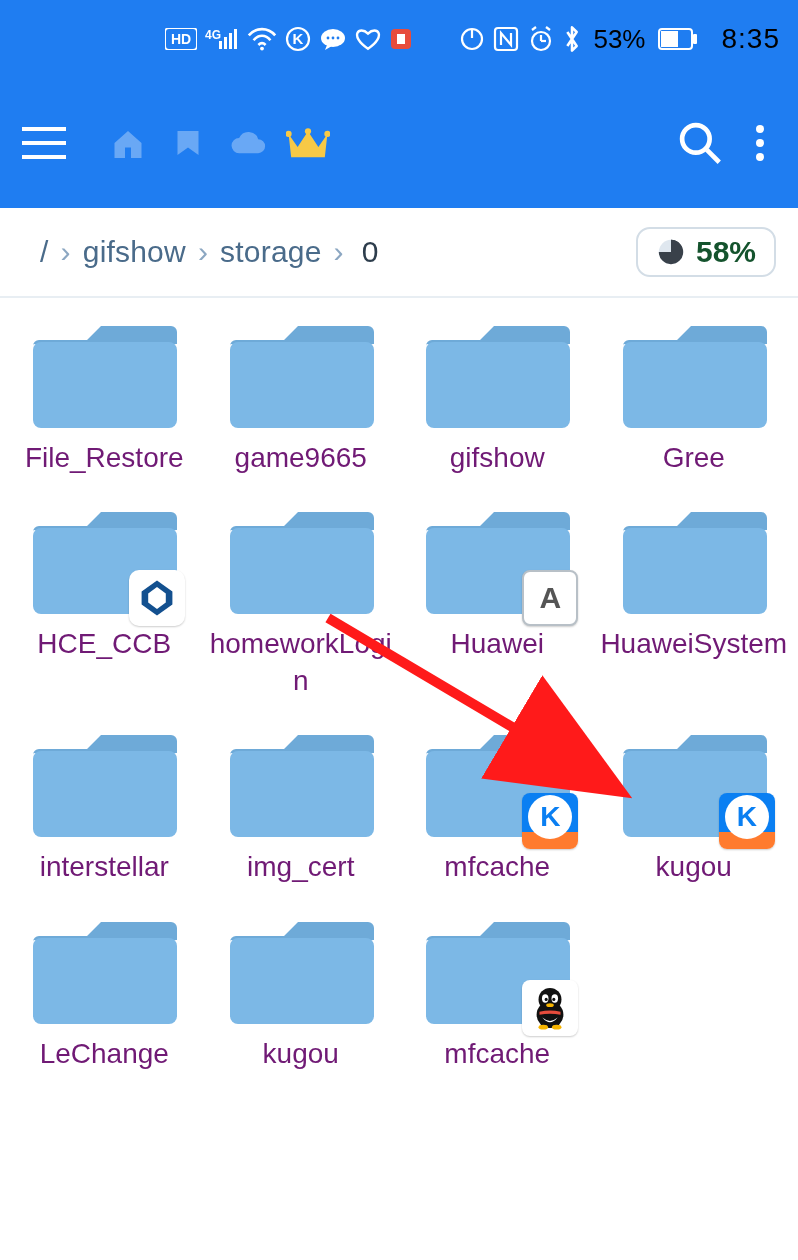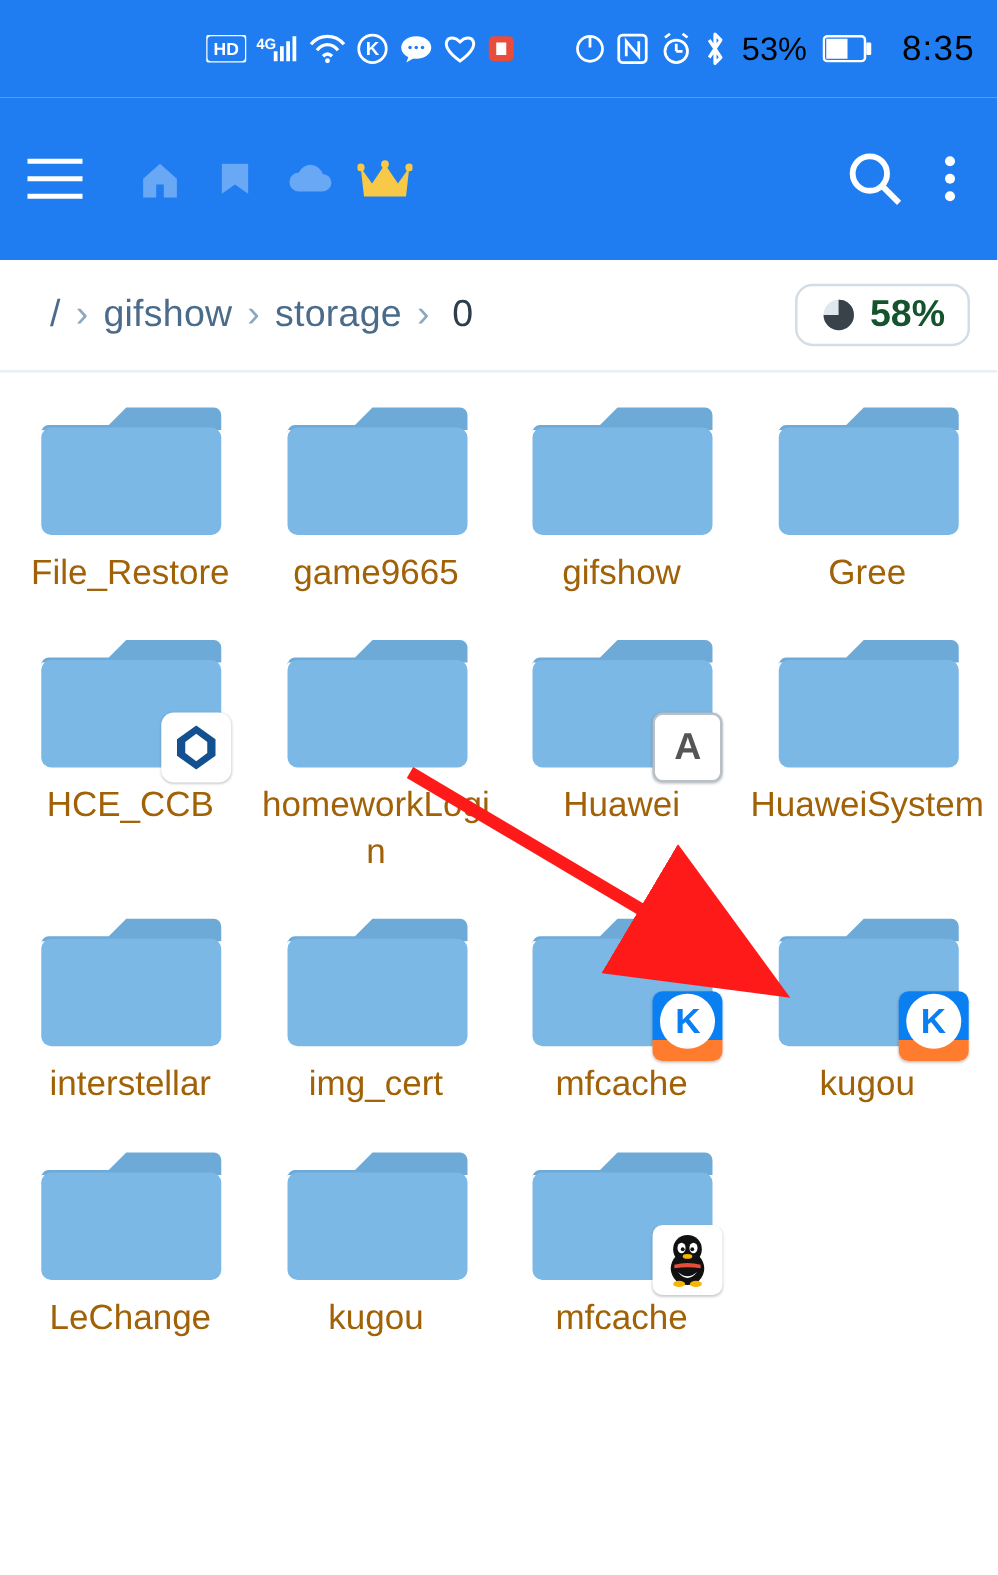--- a/index.html
+++ b/index.html
@@ -35,21 +35,21 @@
   .crumb-row .cur { color: #2d3d4c; margin-left: 6px; }
   .storage-badge { margin-left: auto; display: flex; align-items: center; gap: 10px; border: 2px solid #d3dde6; border-radius: 14px; padding: 6px 18px; font-weight: 700; color: #14532d; }
   .storage-badge svg { display: block; }
 
   
   .grid-area { padding: 16px 8px 0 8px; }
   .grid { display: grid; grid-template-columns: repeat(4, 1fr); column-gap: 4px; row-gap: 24px; }
   .cell { display: flex; flex-direction: column; align-items: center; }
   .folder-wrap { position: relative; width: 150px; height: 120px; margin-bottom: 6px; }
   .folder-svg { width: 150px; height: 120px; }
-  .folder-label { font-size: 28px; color: #a16207; text-align: center; line-height: 1.3; word-break: break-word; max-width: 190px; }
+  .folder-label { font-size: 28px; color: #701a75; text-align: center; line-height: 1.3; word-break: break-word; max-width: 190px; }
 
   .overlay { position: absolute; right: -6px; bottom: -6px; width: 56px; height: 56px; border-radius: 8px; display: flex; align-items: center; justify-content: center; font-weight: 700; box-shadow: 0 1px 2px rgba(0,0,0,0.2); }
   .overlay.letter-a { background: #fff; border: 2px solid #b8c0c7; color: #555; font-size: 30px; }
   .overlay.ccb { background: #fff; color: #13508f; font-size: 34px; border-radius: 10px; }
   .overlay.kugou { background: linear-gradient(#0a7ff2,#0a7ff2 70%, #ff7b2e 70%); font-size: 30px; }
   .overlay.kugou .k-circ { width:44px; height:44px; border-radius:50%; background:#fff; color:#0a7ff2; display:flex; align-items:center; justify-content:center; font-size:28px; font-weight:900; position:relative; top:-4px;}
   .overlay.qq { background: #fff; }
   .overlay.qq svg { width: 44px; height: 44px; }
 
   

